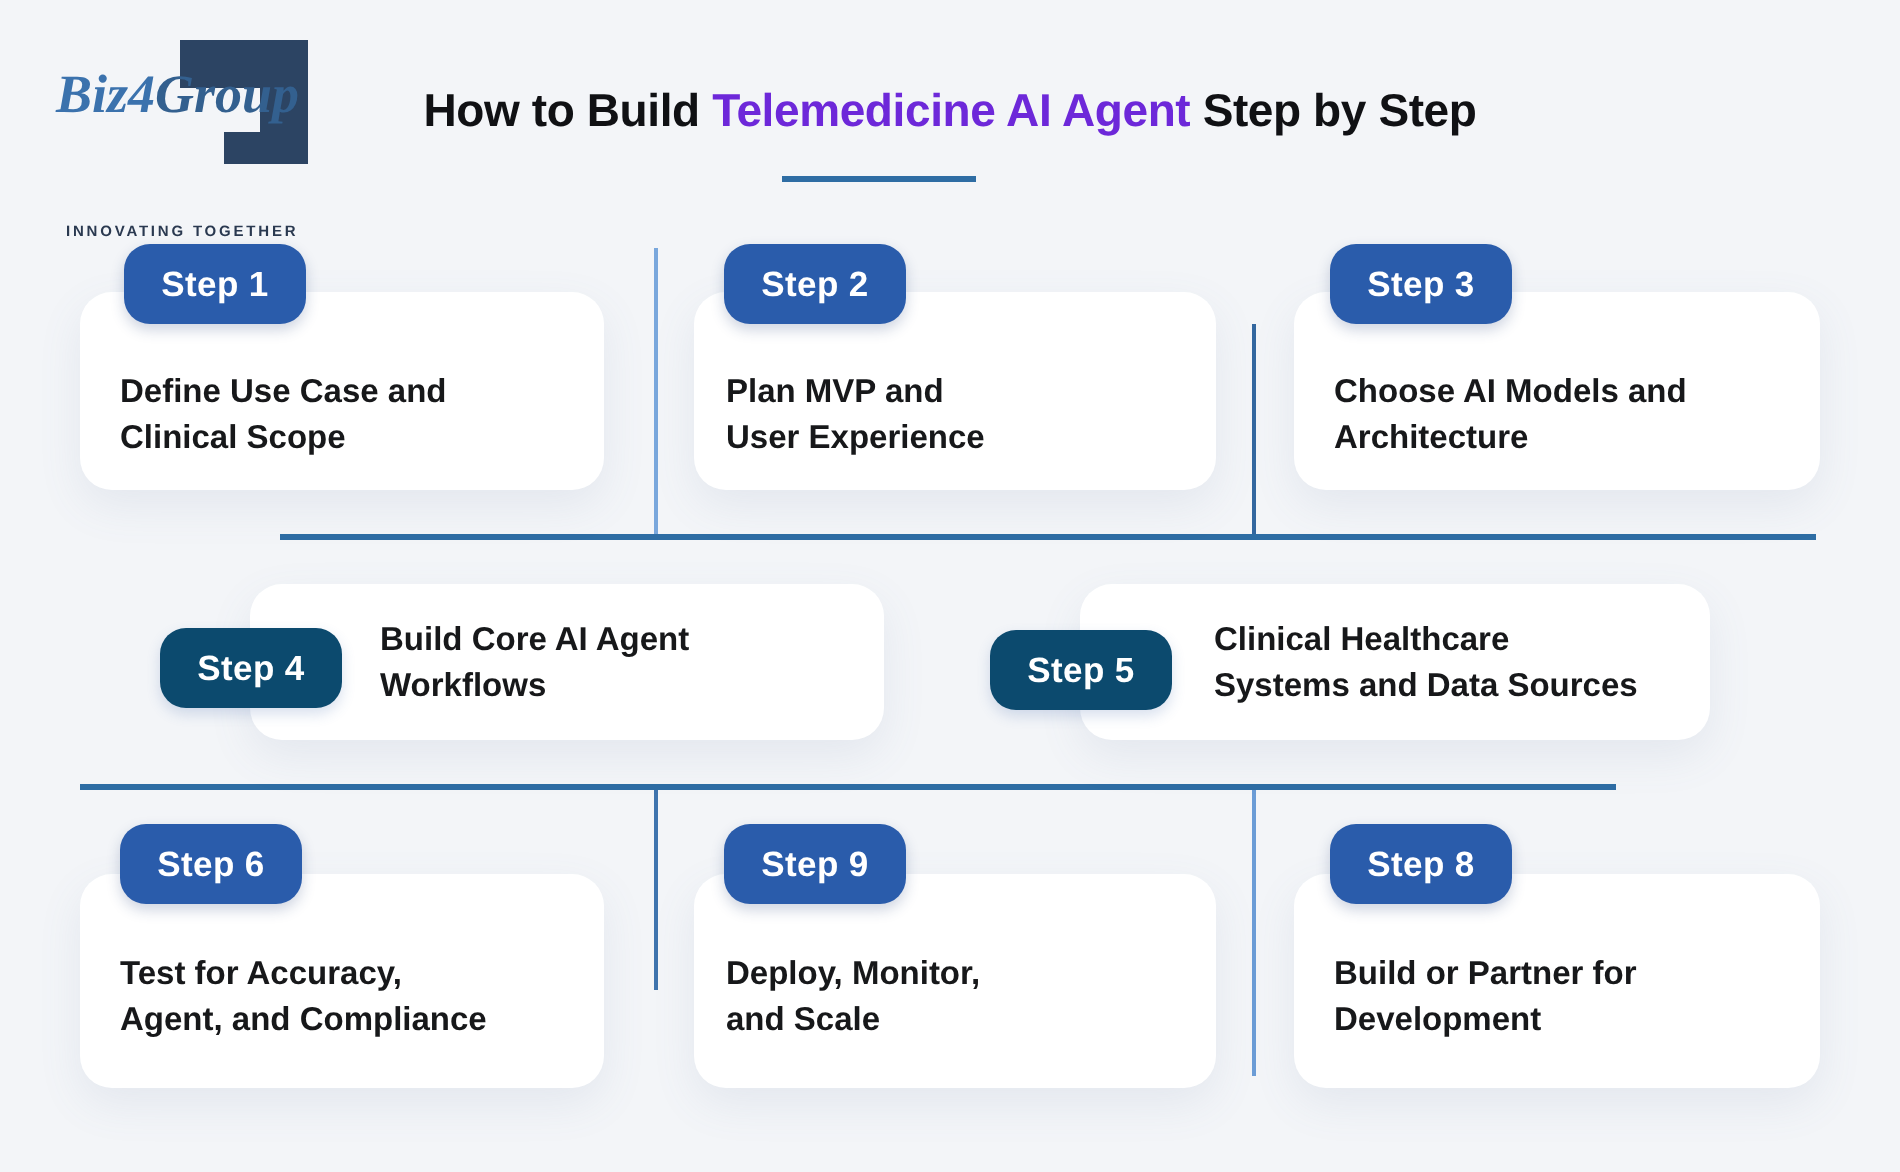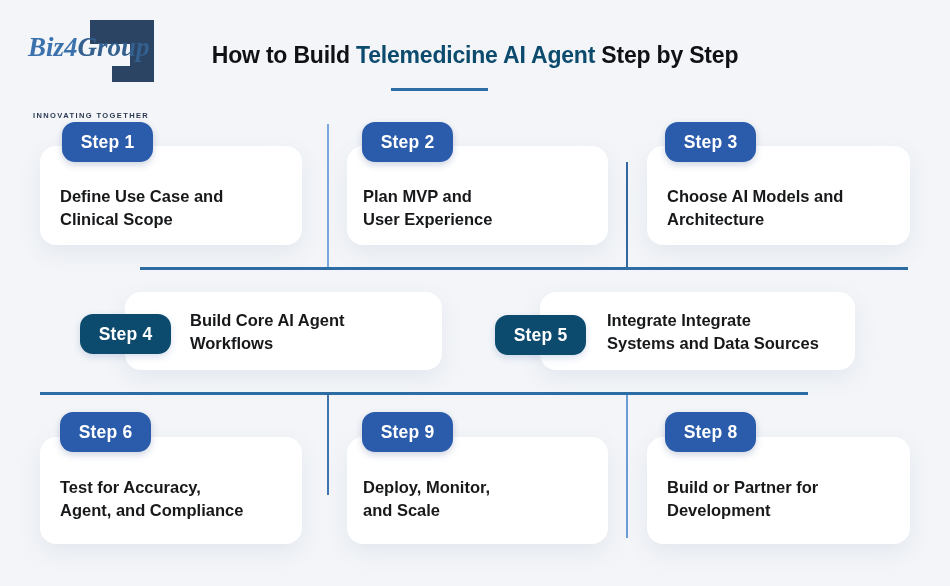--- a/index.html
+++ b/index.html
@@ -27,21 +27,21 @@
     white-space:nowrap;
     margin-top:41px;
   }
 
   
   .title{
     position:absolute;left:170px;top:42px;width:610px;
     text-align:center;font-size:23px;font-weight:700;color:#101114;
     letter-spacing:-0.2px;white-space:nowrap;
   }
-  .title .hl{color:#0c4a6e;}
+  .title .hl{color:#6d28d9;}
   .title-underline{
     position:absolute;left:391px;top:88px;width:97px;height:3px;
     background:#2e6da4;
   }
 
   
   .hline{position:absolute;height:3px;background:#2e6da4;}
   .hline-1{left:140px;top:267px;width:768px;}
   .hline-2{left:40px;top:392px;width:768px;}
   .vline{position:absolute;width:2px;}
@@ -140,21 +140,21 @@
   <div class="card card-4">
     <div class="card-text">
       <div>Build Core AI Agent</div>
       <div>Workflows</div>
     </div>
   </div>
 
   <div class="badge badge-light badge-5">Step 5</div>
   <div class="card card-5">
     <div class="card-text">
-      <div>Integrate Integrate</div>
+      <div>Clinical Healthcare</div>
       <div>Systems and Data Sources</div>
     </div>
   </div>
 
   <div class="badge badge-dark badge-6">Step 6</div>
   <div class="card card-6">
     <div class="card-text">
       <div>Test for Accuracy,</div>
       <div>Agent, and Compliance</div>
     </div>

